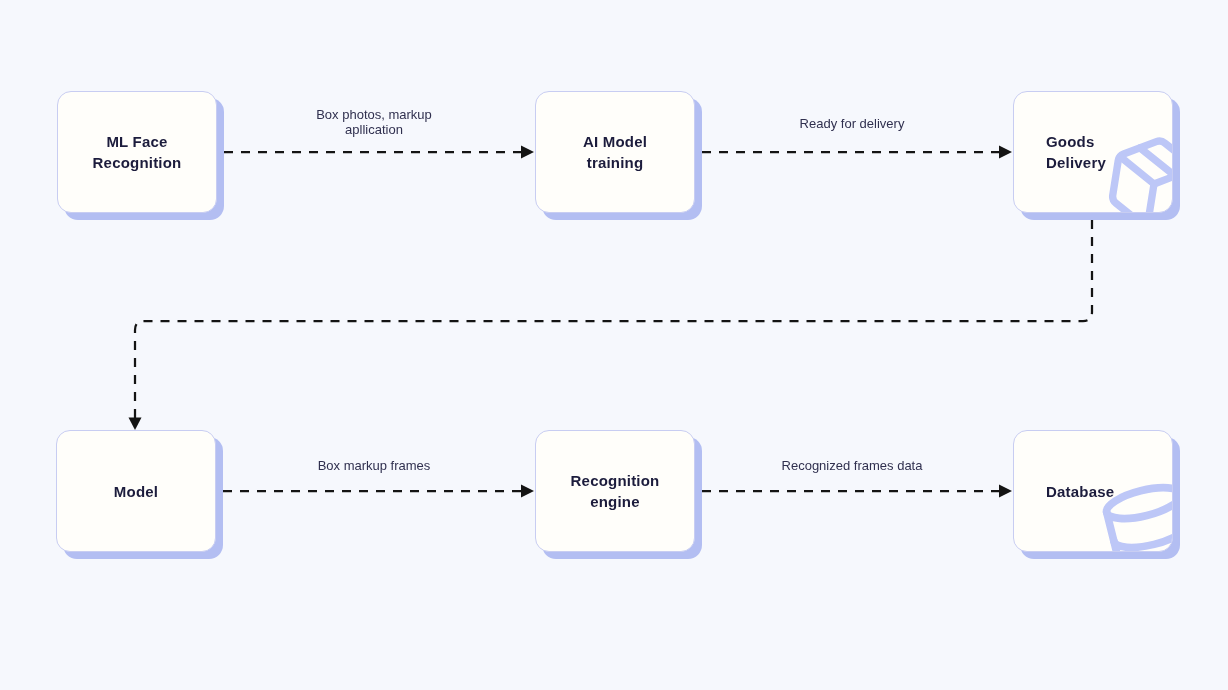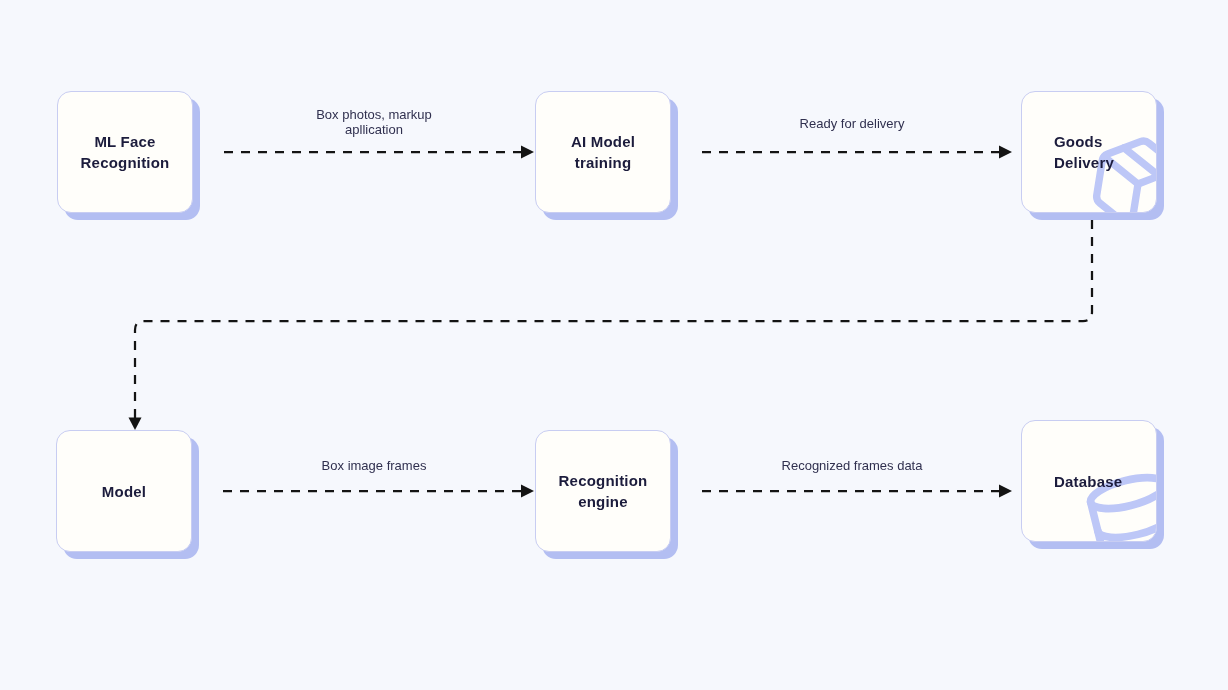--- a/index.html
+++ b/index.html
@@ -11,21 +11,21 @@
     width: 1228px;
     height: 690px;
     overflow: hidden;
     background: var(--background, #f6f8fd);
     font-family: "Liberation Sans", sans-serif;
   }
 
   
   .node {
     position: absolute;
-    width: 136px;
+    width: 160px;
     height: 122px;
     box-sizing: border-box;
     background: var(--node-fill, #fffefa);
     border: 1.5px solid var(--node-border, #c8cdf2);
     border-radius: 14px;
     box-shadow: 7px 7px 0 var(--node-shadow, #b3bef2);
     display: flex;
     align-items: center;
     justify-content: center;
     overflow: hidden;
@@ -34,29 +34,29 @@
     font-weight: bold;
     font-size: 15px;
     line-height: 21px;
     letter-spacing: 0.2px;
     color: var(--title-color, #1c1c3c);
     text-align: center;
     white-space: pre-line;
     position: relative;
     z-index: 2;
   }
-  .node.left-align { justify-content: flex-start; padding-left: 32px; margin-left: 8px; }
+  .node.left-align { justify-content: flex-start; padding-left: 32px; }
   .node.left-align .title { text-align: left; }
 
   .n1 { left: 57px;   top: 91px; }
   .n2 { left: 535px;  top: 91px; }
   .n3 { left: 1013px; top: 91px; }
   .n4 { left: 56px;   top: 430px; }
   .n5 { left: 535px;  top: 430px; }
-  .n6 { left: 1013px; top: 420px; }
+  .n6 { left: 1013px; top: 430px; }
 
   
   .corner-icon {
     position: absolute;
     color: var(--icon-color, #bdc7f7);
     z-index: 1;
     pointer-events: none;
   }
   .corner-icon svg { display: block; }
   .package-pos  { right: -34px; bottom: -24px; transform: rotate(9deg); }
@@ -152,14 +152,14 @@
       <ellipse cx="12" cy="5" rx="9" ry="3"></ellipse>
       <path d="M3 5v14a9 3 0 0 0 18 0V5"></path>
       <path d="M3 12a9 3 0 0 0 18 0"></path>
     </svg>
   </span>
 </div>
 
 <div class="edge-label el1">Box photos, markup
 apllication</div>
 <div class="edge-label el2">Ready for delivery</div>
-<div class="edge-label el3">Box image frames</div>
+<div class="edge-label el3">Box markup frames</div>
 <div class="edge-label el4">Recognized frames data</div>
 
 </body></html>

